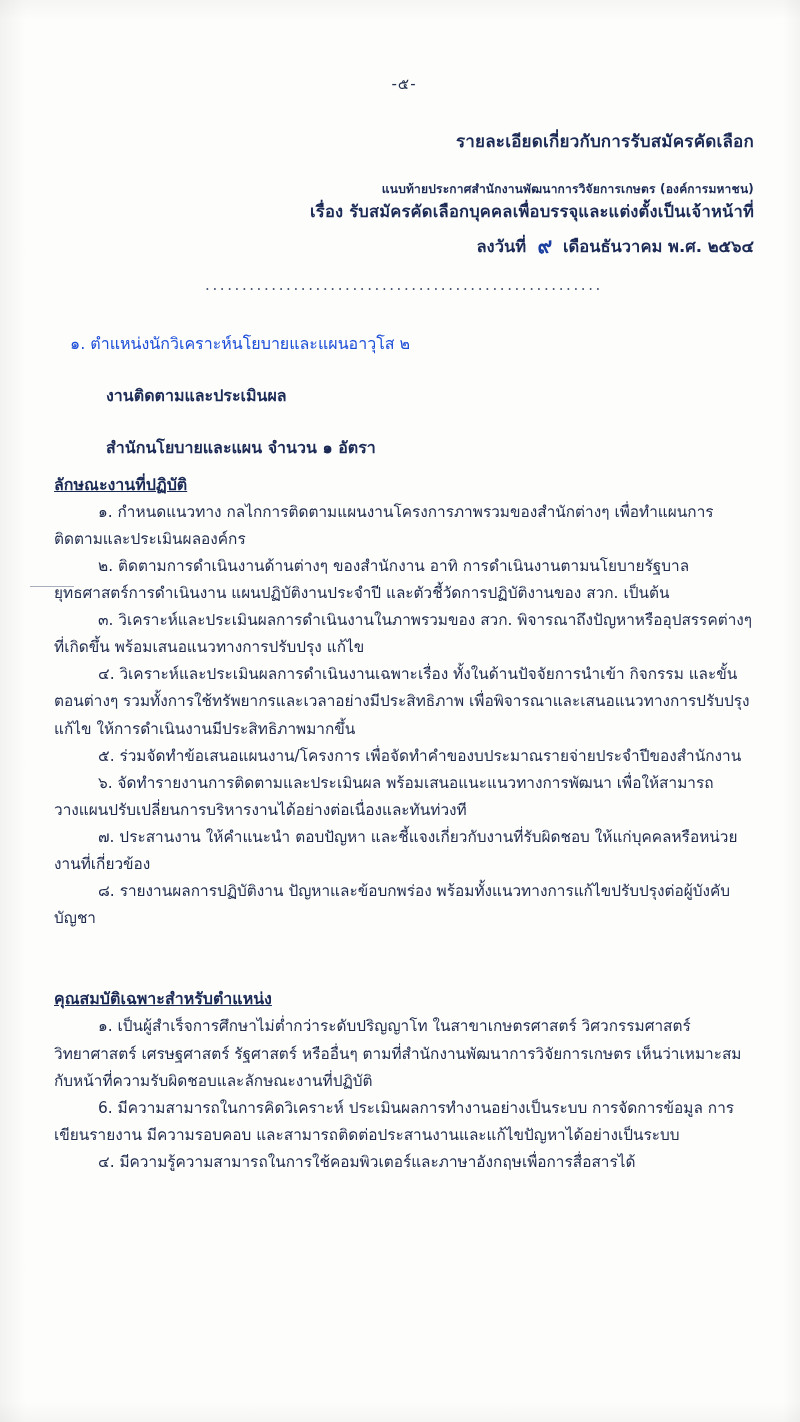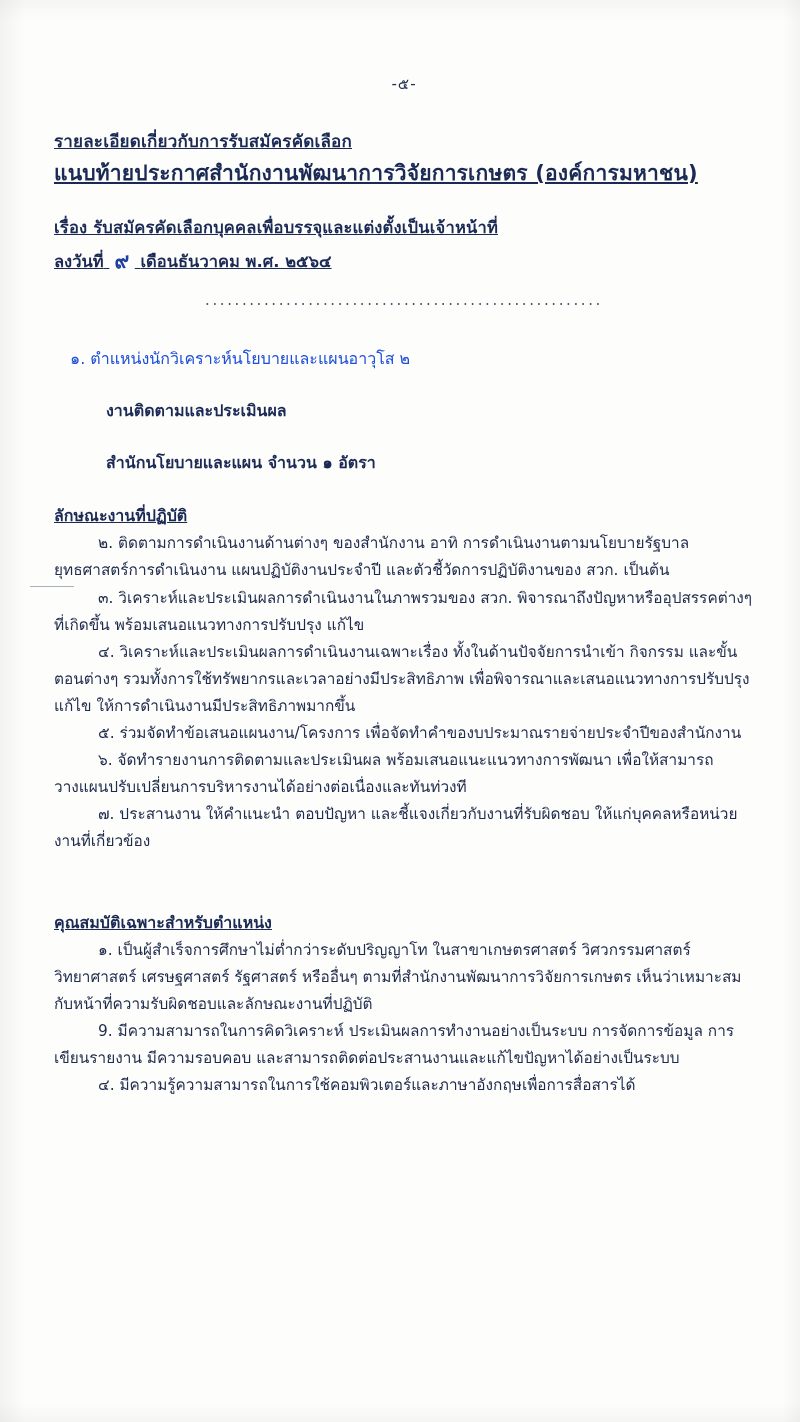--- a/index.html
+++ b/index.html
@@ -39,32 +39,31 @@
     box-sizing: border-box;
   }
   .page-number {
     text-align: center;
     font-size: 15px;
     color: #23304f;
     letter-spacing: 1px;
     margin-bottom: 32px;
   }
   .title-block {
-    text-align: left;
+    text-align: right;
     color: #1b2a55;
     line-height: 1.62;
-    text-decoration: underline;
   }
   .title-line {
     font-size: 17px;
     font-weight: bold;
     letter-spacing: 0.2px;
   }
-  .title-line.l2 { font-size: 21px; }
-  .title-line.l3 { font-size: 16.5px; margin-top: 25px; }
+  .title-line.l2 { font-size: 12px; margin-top: 24px; }
+  .title-line.l3 { font-size: 16.5px; }
   .date-line {
     font-size: 16.5px;
     font-weight: bold;
     margin-top: 2px;
   }
   .handwritten {
     font-family: "DejaVu Serif", "Liberation Serif", serif;
     font-size: 21px;
     color: #1b3fa0;
     font-weight: bold;
@@ -94,21 +93,21 @@
     color: #1b2a55;
     line-height: 1.75;
     padding-left: 52px;
     margin-top: 24px;
   }
   .section-heading {
     font-size: 16px;
     font-weight: bold;
     color: #1b2a55;
     text-decoration: underline;
-    margin-top: 26px;
+    margin-top: 10px;
     margin-bottom: 2px;
   }
   .section-heading.spaced {
     margin-top: 54px;
     font-family: Liberation Serif, serif;
   }
   .para {
     font-size: 15.4px;
     line-height: 1.76;
     color: #1f2b4d;
@@ -146,26 +145,28 @@
       </div>
     </div>
 
     <div class="dots">......................................................</div>
 
     <div class="numbered-head">๑.  ตำแหน่งนักวิเคราะห์นโยบายและแผนอาวุโส ๒</div>
     <div class="head-sub">งานติดตามและประเมินผล</div>
     <div class="head-sub">สำนักนโยบายและแผน จำนวน ๑ อัตรา</div>
 
     <div class="section-heading">ลักษณะงานที่ปฏิบัติ</div>
+    <p class="para">๑. กำหนดแนวทาง กลไกการติดตามแผนงานโครงการภาพรวมของสำนักต่างๆ เพื่อทำแผนการติดตามและประเมินผลองค์กร</p>
     <p class="para">๒. ติดตามการดำเนินงานด้านต่างๆ ของสำนักงาน อาทิ การดำเนินงานตามนโยบายรัฐบาล ยุทธศาสตร์การดำเนินงาน แผนปฏิบัติงานประจำปี และตัวชี้วัดการปฏิบัติงานของ สวก. เป็นต้น</p>
     <p class="para">๓. วิเคราะห์และประเมินผลการดำเนินงานในภาพรวมของ สวก. พิจารณาถึงปัญหาหรืออุปสรรคต่างๆ ที่เกิดขึ้น พร้อมเสนอแนวทางการปรับปรุง แก้ไข</p>
     <p class="para">๔. วิเคราะห์และประเมินผลการดำเนินงานเฉพาะเรื่อง ทั้งในด้านปัจจัยการนำเข้า กิจกรรม และขั้นตอนต่างๆ รวมทั้งการใช้ทรัพยากรและเวลาอย่างมีประสิทธิภาพ เพื่อพิจารณาและเสนอแนวทางการปรับปรุงแก้ไข ให้การดำเนินงานมีประสิทธิภาพมากขึ้น</p>
     <p class="para">๕. ร่วมจัดทำข้อเสนอแผนงาน/โครงการ เพื่อจัดทำคำของบประมาณรายจ่ายประจำปีของสำนักงาน</p>
     <p class="para">๖. จัดทำรายงานการติดตามและประเมินผล พร้อมเสนอแนะแนวทางการพัฒนา เพื่อให้สามารถวางแผนปรับเปลี่ยนการบริหารงานได้อย่างต่อเนื่องและทันท่วงที</p>
     <p class="para">๗. ประสานงาน ให้คำแนะนำ ตอบปัญหา และชี้แจงเกี่ยวกับงานที่รับผิดชอบ ให้แก่บุคคลหรือหน่วยงานที่เกี่ยวข้อง</p>
+    <p class="para">๘. รายงานผลการปฏิบัติงาน ปัญหาและข้อบกพร่อง พร้อมทั้งแนวทางการแก้ไขปรับปรุงต่อผู้บังคับบัญชา</p>
 
     <div class="section-heading spaced">คุณสมบัติเฉพาะสำหรับตำแหน่ง</div>
     <p class="para">๑. เป็นผู้สำเร็จการศึกษาไม่ต่ำกว่าระดับปริญญาโท ในสาขาเกษตรศาสตร์ วิศวกรรมศาสตร์ วิทยาศาสตร์ เศรษฐศาสตร์ รัฐศาสตร์ หรืออื่นๆ ตามที่สำนักงานพัฒนาการวิจัยการเกษตร เห็นว่าเหมาะสมกับหน้าที่ความรับผิดชอบและลักษณะงานที่ปฏิบัติ</p>
-    <p class="para">9. มีความสามารถในการคิดวิเคราะห์ ประเมินผลการทำงานอย่างเป็นระบบ การจัดการข้อมูล การเขียนรายงาน มีความรอบคอบ และสามารถติดต่อประสานงานและแก้ไขปัญหาได้อย่างเป็นระบบ</p>
+    <p class="para">6. มีความสามารถในการคิดวิเคราะห์ ประเมินผลการทำงานอย่างเป็นระบบ การจัดการข้อมูล การเขียนรายงาน มีความรอบคอบ และสามารถติดต่อประสานงานและแก้ไขปัญหาได้อย่างเป็นระบบ</p>
     <p class="para">๔. มีความรู้ความสามารถในการใช้คอมพิวเตอร์และภาษาอังกฤษเพื่อการสื่อสารได้</p>
 
   </div>
 </div>
 
 </body></html>

